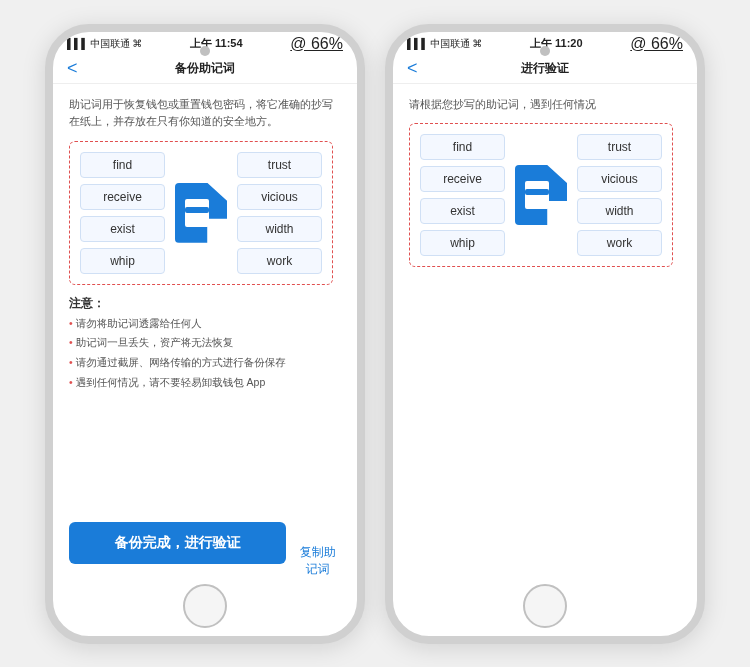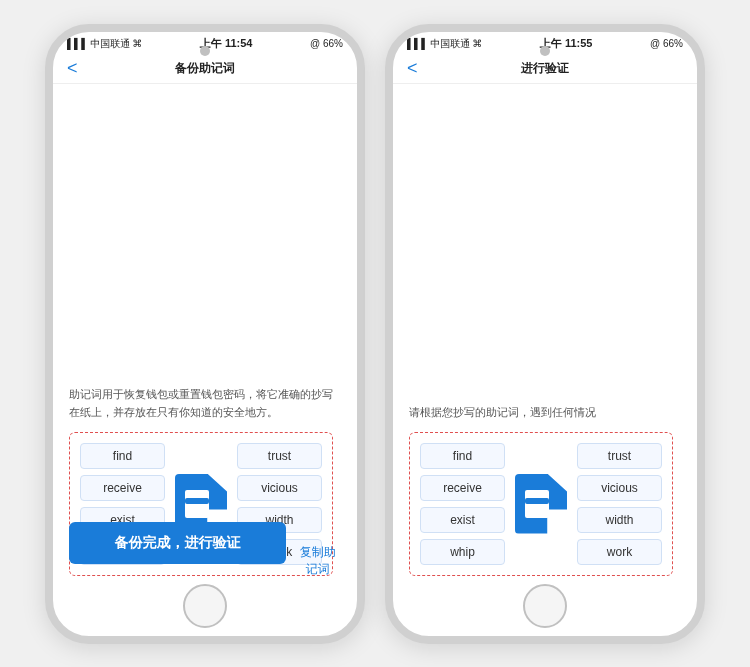--- a/index.html
+++ b/index.html
@@ -70,21 +70,22 @@
       font-size: 10px;
     }
 
     .status-bar .time {
       font-size: 11px;
       font-weight: 600;
       text-align: right;
     }
 
     .status-bar .battery {
-      font-size: 10px;
+      font-size: 16px;
+      text-decoration: underline;
     }
 
     .nav-bar {
       display: flex;
       align-items: center;
       justify-content: center;
       padding: 6px 14px;
       position: relative;
       border-bottom: 1px solid #eee;
       flex-shrink: 0;
@@ -103,21 +104,20 @@
       color: #222;
     }
 
     .content {
       flex: 1;
       overflow-y: auto;
       padding: 12px 24px 60px 16px;
       display: flex;
       flex-direction: column;
       gap: 10px;
-      justify-content: flex-end;
     }
 
     .desc-text {
       font-size: 11px;
       color: #555;
       line-height: 1.6;
     }
 
     .mnemonic-box {
       border: 1.5px dashed #e05050;
@@ -308,38 +308,45 @@
       <div class="word-cell word-left">receive</div>
       <div class="word-cell word-right">vicious</div>
 
       <div class="word-cell word-left">exist</div>
       <div class="word-cell word-right">width</div>
 
       <div class="word-cell word-left">whip</div>
       <div class="word-cell word-right">work</div>
     </div>
 
+    <div class="notes-section">
+      <span class="notes-title">注意：</span>
+      <div class="note-item">请勿将助记词透露给任何人</div>
+      <div class="note-item">助记词一旦丢失，资产将无法恢复</div>
+      <div class="note-item">请勿通过截屏、网络传输的方式进行备份保存</div>
+      <div class="note-item">遇到任何情况，请不要轻易卸载钱包 App</div>
+    </div>
   </div>
 
   <div class="bottom-actions">
     <button class="btn-primary">备份完成，进行验证</button>
     <button class="btn-link">复制助记词</button>
   </div>
 </div>
 
 <div class="phone">
   <div class="phone-home"></div>
 
   <div class="status-bar">
     <span class="signal">
       <span>▌▌▌</span>
       <span>中国联通</span>
       <span>⌘</span>
     </span>
-    <span class="time">上午 11:55</span>
+    <span class="time">上午 11:20</span>
     <span class="battery">@ 66%</span>
   </div>
 
   <div class="nav-bar">
     <span class="back">&lt;</span>
     <span class="title">进行验证</span>
   </div>
 
   <div class="content">
     <p class="desc-text">请根据您抄写的助记词，遇到任何情况</p>

